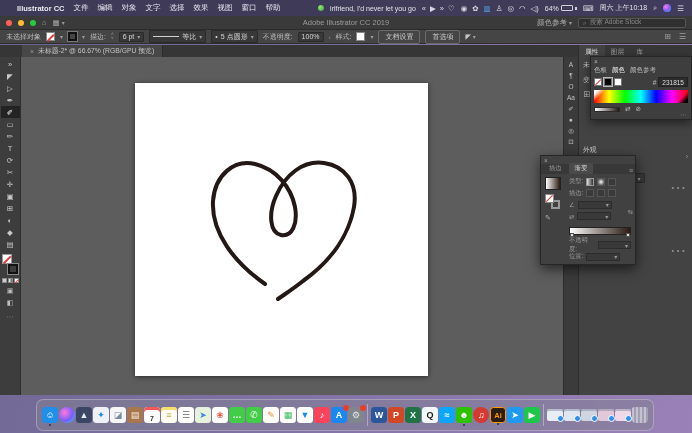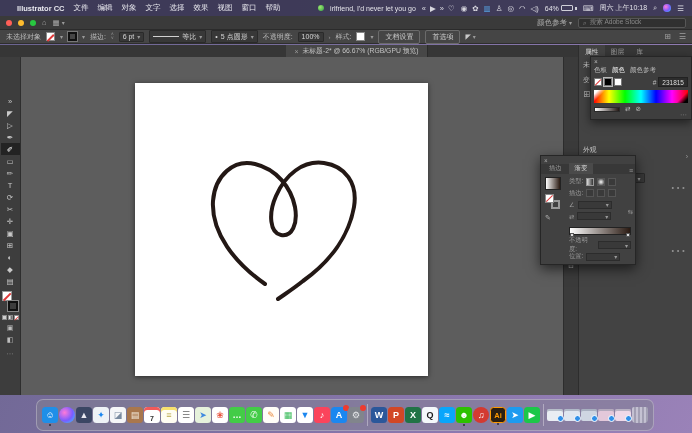--- a/index.html
+++ b/index.html
@@ -1,20 +1,20 @@
 <!DOCTYPE html>
 <html><head>
 <meta charset="utf-8">
 <style>
   * { margin:0; padding:0; box-sizing:border-box; }
   html,body { width:692px; height:433px; background:#222; }
   body { font-family:"Liberation Sans","DejaVu Sans",sans-serif; }
   #screen { position:relative; width:692px; height:433px; overflow:hidden;
     background:linear-gradient(115deg,#6a6390 0%,#7a6f9e 40%,#8a77ae 70%,#9a82b8 100%); }
-  .abs { position:absolute;justify-content:center; }
+  .abs { position:absolute; }
 
   
   .menubar { left:0; top:0; width:692px; height:16px; background:rgba(58,54,82,.92);
     display:flex; align-items:center; gap:9px; padding:0 8px; font-size:7.5px; color:#e8e8ee; white-space:nowrap; }
   .menubar .apple { font-size:9px; }
   .menubar .appname { font-weight:bold; }
   .menubar .spacer { flex:1; }
   .mb-right { display:flex; align-items:center; gap:6px; font-size:7px; color:#e4e4ea; }
   .mb-ico { font-size:7.5px; opacity:.92; }
   .songdot { width:6px; height:6px; border-radius:50%; background:radial-gradient(circle at 35% 35%,#9fe870,#2f9e44); display:inline-block; }
@@ -215,20 +215,21 @@
       <span class="mb-ico">☰</span>
     </div>
   </div>
 
   <div class="abs titlebar">
     <span class="tl tl-red"></span>
     <span class="tl tl-yel"></span>
     <span class="tl tl-grn"></span>
     <span>⌂</span>
     <span><span>▦</span> <span class="caret">▾</span></span>
+    <span class="tbar-title">Adobe Illustrator CC 2019</span>
     <div class="tbar-right">
       <span><span>颜色参考</span> <span class="caret">▾</span></span>
       <span class="stock-search">
         <span>⌕</span>
         <span>搜索 Adobe Stock</span>
       </span>
     </div>
   </div>
 
   <div class="abs controlbar">

